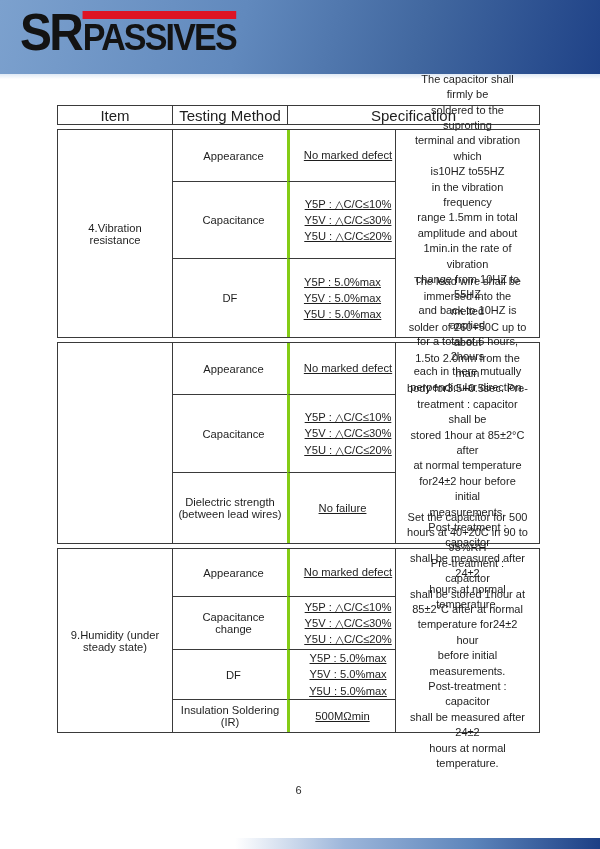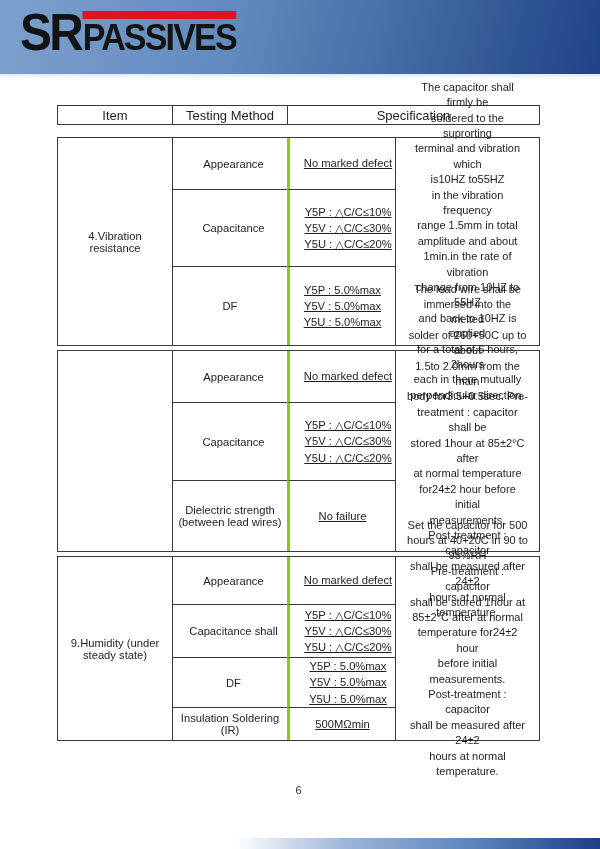--- a/index.html
+++ b/index.html
@@ -28,22 +28,22 @@
   .logo-right{display:flex;flex-direction:column;margin-left:2px;}
   .logo-redbar{width:100%;height:8px;background:#de1423;margin-bottom:2px;}
   .logo-passives{
     font-weight:bold;font-size:37px;line-height:33px;color:#131313;
     letter-spacing:-2px;
   }
   
   .tablewrap{position:absolute;top:105px;left:57px;width:483px;}
   .thead{
     display:grid;grid-template-columns:114px 115px 1fr;
-    height:18px;border:1px solid #3a3a3a;margin-bottom:12px;
-    font-size:13px;
+    height:18px;border:1px solid #3a3a3a;margin-bottom:4px;
+    font-size:15px;
   }
   .thead>div{display:flex;align-items:center;justify-content:center;}
   .thead>div+div{border-left:1px solid #3a3a3a;}
   .section{
     display:grid;grid-template-columns:114px 115px 108px 1fr;
     border:1px solid #3a3a3a;margin-bottom:4px;
     font-size:11.2px;
   }
   .sec7{grid-template-rows:52px 77px 78px;}
   .sec8{grid-template-rows:52px 78px 70px;}
@@ -139,21 +139,21 @@
 measurements.
 Post-treatment : capacitor
 shall be measured after 24±2
 hours at normal temperature.</div>
   </div>
 
   <div class="section sec9">
     <div class="cell item">9.Humidity (under steady state)</div>
     <div class="cell spec r1 rowline">Appearance</div>
     <div class="cell value r1 rowline">No marked defect</div>
-    <div class="cell spec r2 rowline">Capacitance shall</div>
+    <div class="cell spec r2 rowline">Capacitance change</div>
     <div class="cell value r2 rowline">Y5P : △C/C≤10%
 Y5V : △C/C≤30%
 Y5U : △C/C≤20%</div>
     <div class="cell spec r3 rowline">DF</div>
     <div class="cell value r3 rowline">Y5P : 5.0%max
 Y5V : 5.0%max
 Y5U : 5.0%max</div>
     <div class="cell spec r4" style="white-space:pre-line">Insulation Soldering
 (IR)</div>
     <div class="cell value r4">500MΩmin</div>

